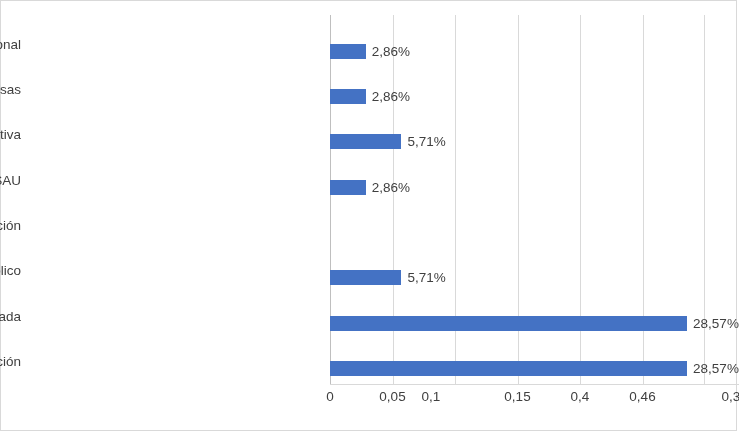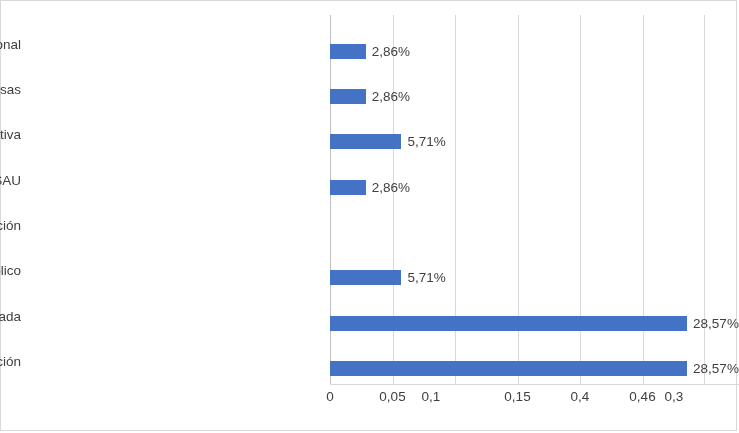--- a/index.html
+++ b/index.html
@@ -157,16 +157,16 @@
     <div class="cat-label" style="top:346px;">Fundación</div>
   </div>
 
   <div id="x-axis-ticks">
     <div class="x-tick" style="left:329px;">0</div>
     <div class="x-tick" style="left:391.5px;">0,05</div>
     <div class="x-tick" style="left:430px;">0,1</div>
     <div class="x-tick" style="left:516.5px;">0,15</div>
     <div class="x-tick" style="left:579px;">0,4</div>
     <div class="x-tick" style="left:641.5px;">0,46</div>
-    <div class="x-tick" style="left:673px;">0,3</div>
+    <div class="x-tick" style="left:730px;">0,3</div>
   </div>
 
 </div>
 
 </body></html>

